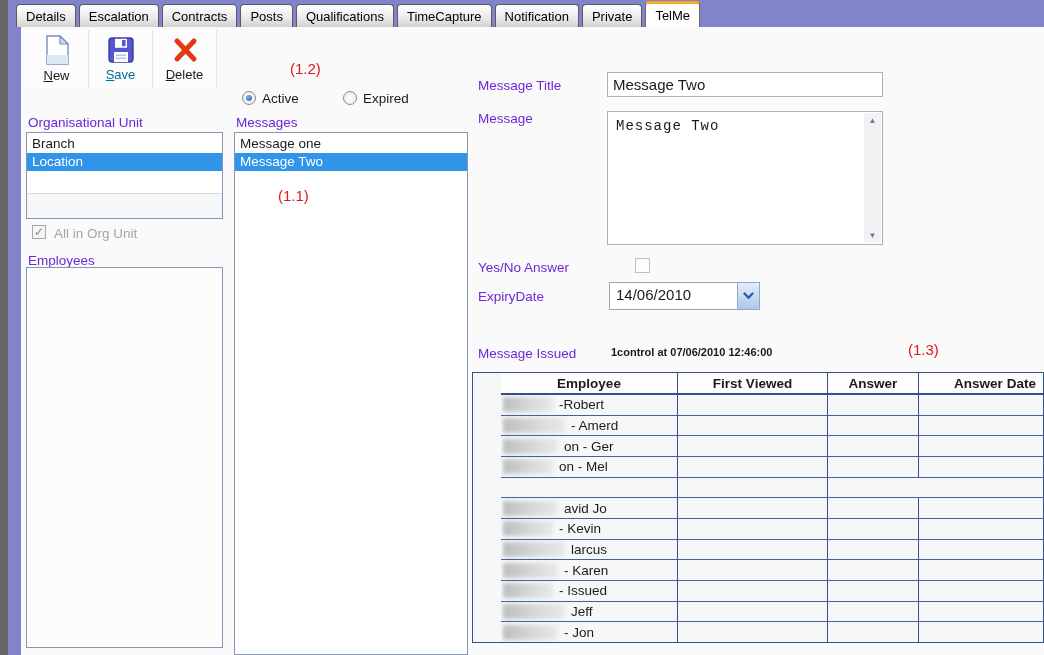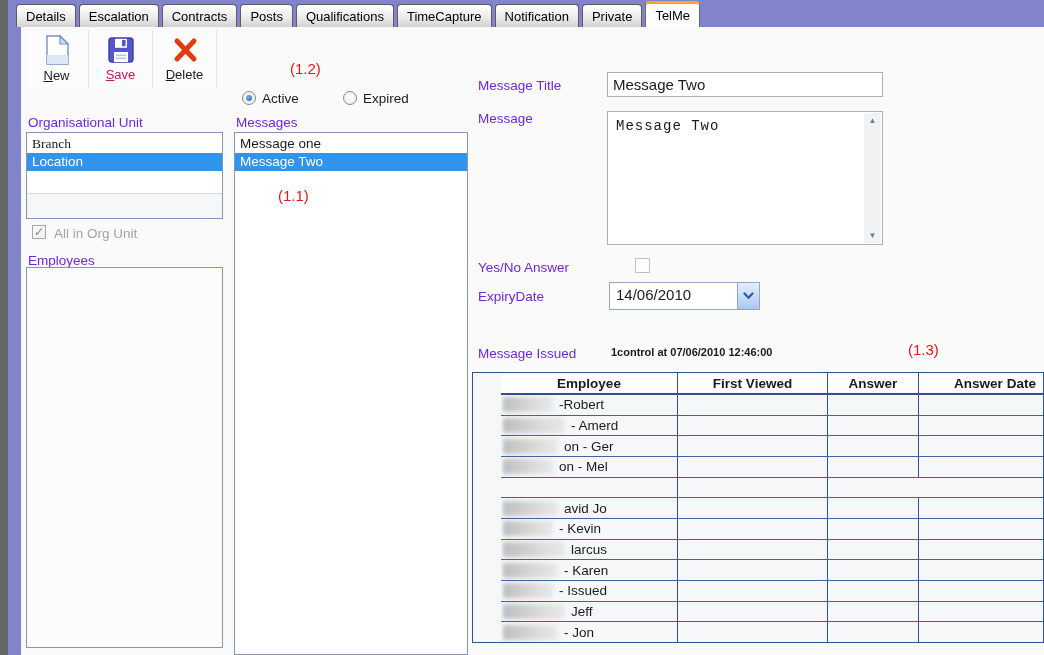--- a/index.html
+++ b/index.html
@@ -25,21 +25,21 @@
   }
   
   .content { position:absolute; left:13px; top:27px; width:1029px; height:628px;
              background:#fafafa; }
   
   .toolbar { position:absolute; left:4px; top:3px; display:flex; background:#fcfcfc; }
   .tbtn { width:64px; height:58px; display:flex; flex-direction:column;
           align-items:center; justify-content:center; gap:3px;
           border-right:1px solid #e4e4e4; cursor:default; }
   .tbtn .tlabel { font-size:13px; }
-  .tbtn.disabled .tlabel { color:#be185d; }
+  .tbtn.disabled .tlabel { color:#0369a1; }
   
   .radio { position:absolute; width:14px; height:14px; border-radius:50%;
            border:1px solid #8a8a8a; background:radial-gradient(#ffffff,#e8e8e8); }
   .radio.checked::after { content:""; position:absolute; left:3px; top:3px;
            width:6px; height:6px; border-radius:50%;
            background:radial-gradient(circle at 35% 30%, #7fb2e8, #1c5fc0); }
   .flabel { position:absolute; font-size:13.5px; }
   
   .ann { position:absolute; color:#e01919; font-size:15px; }
   
@@ -150,21 +150,21 @@
     <span class="radio checked" style="left:221px; top:64px;"></span>
     <span class="flabel" style="left:241px; top:64px;">Active</span>
     <span class="radio" style="left:322px; top:64px;"></span>
     <span class="flabel" style="left:342px; top:64px;">Expired</span>
 
     <span class="seclabel" style="left:7px; top:88px;">Organisational Unit</span>
     <div class="listbox" style="left:5px; top:105px; width:197px; height:87px;">
       <div class="lb-split"></div>
       <div class="lb-under"></div>
       <div class="lb-pad"></div>
-      <div class="lbitem" style="position:relative;font-family:Liberation Serif, serif;">Branch</div>
+      <div class="lbitem" style="position:relative;">Branch</div>
       <div class="lbitem selected" style="position:relative;">Location</div>
     </div>
 
     <span class="checkbox" style="left:11px; top:198px;"><span>✓</span></span>
     <span class="flabel graytext" style="left:33px; top:199px;">All in Org Unit</span>
 
     <span class="seclabel" style="left:7px; top:226px;">Employees</span>
     <div class="listbox" style="left:5px; top:240px; width:197px; height:381px; background:#fcfcfd;"></div>
 
     <span class="seclabel" style="left:215px; top:88px;">Messages</span>

